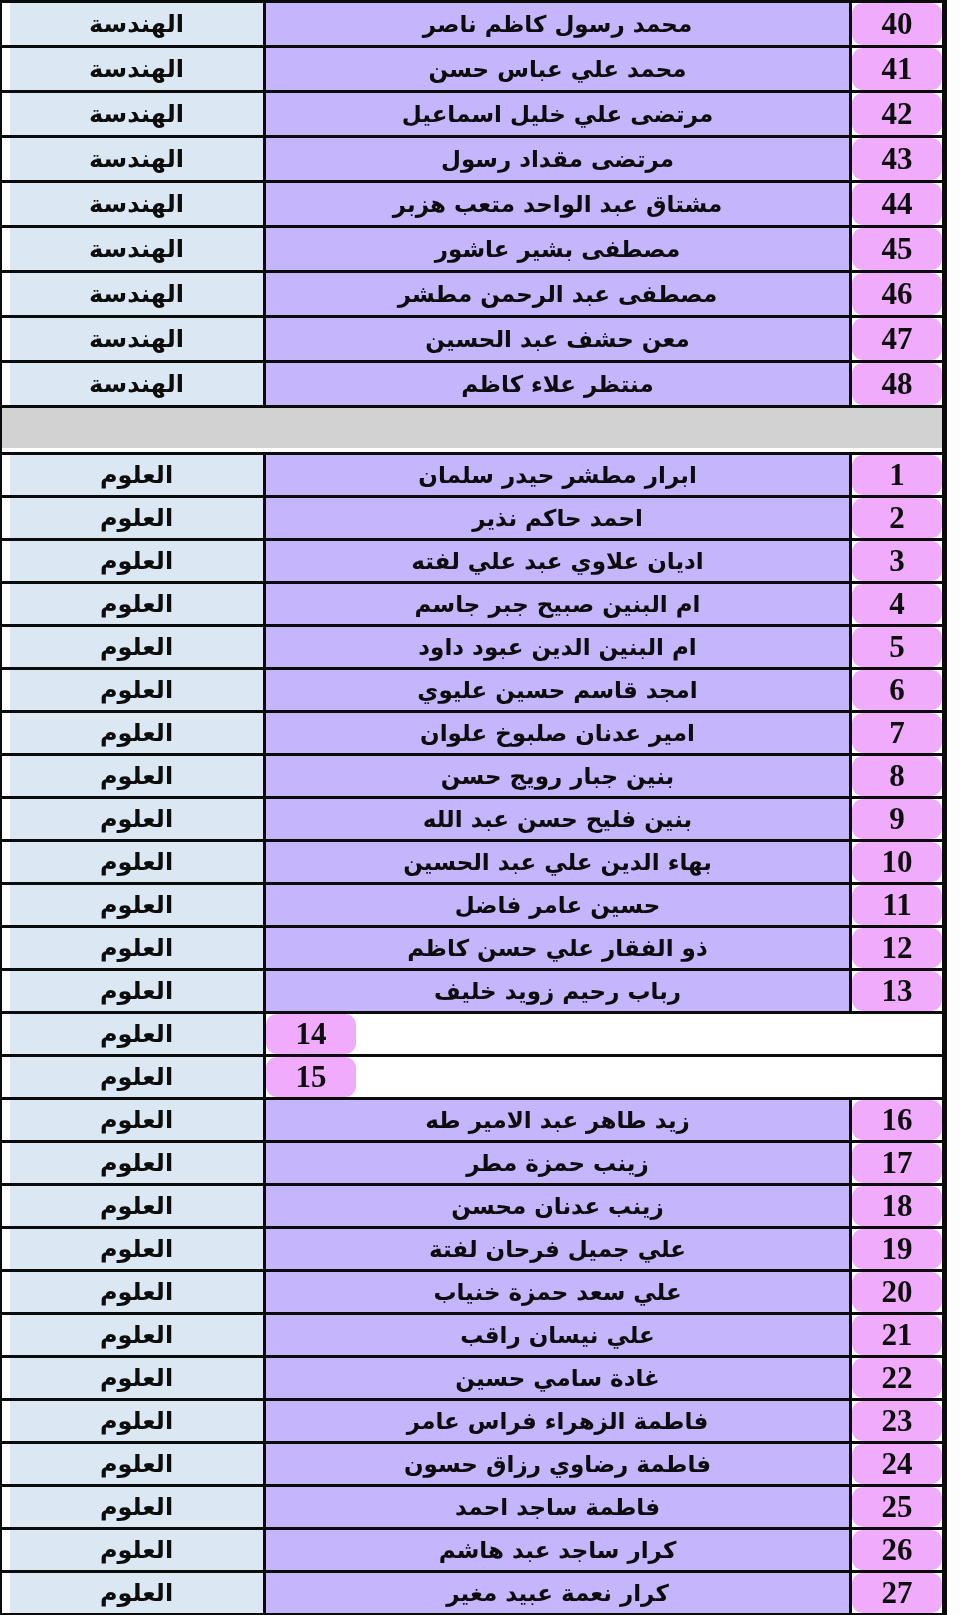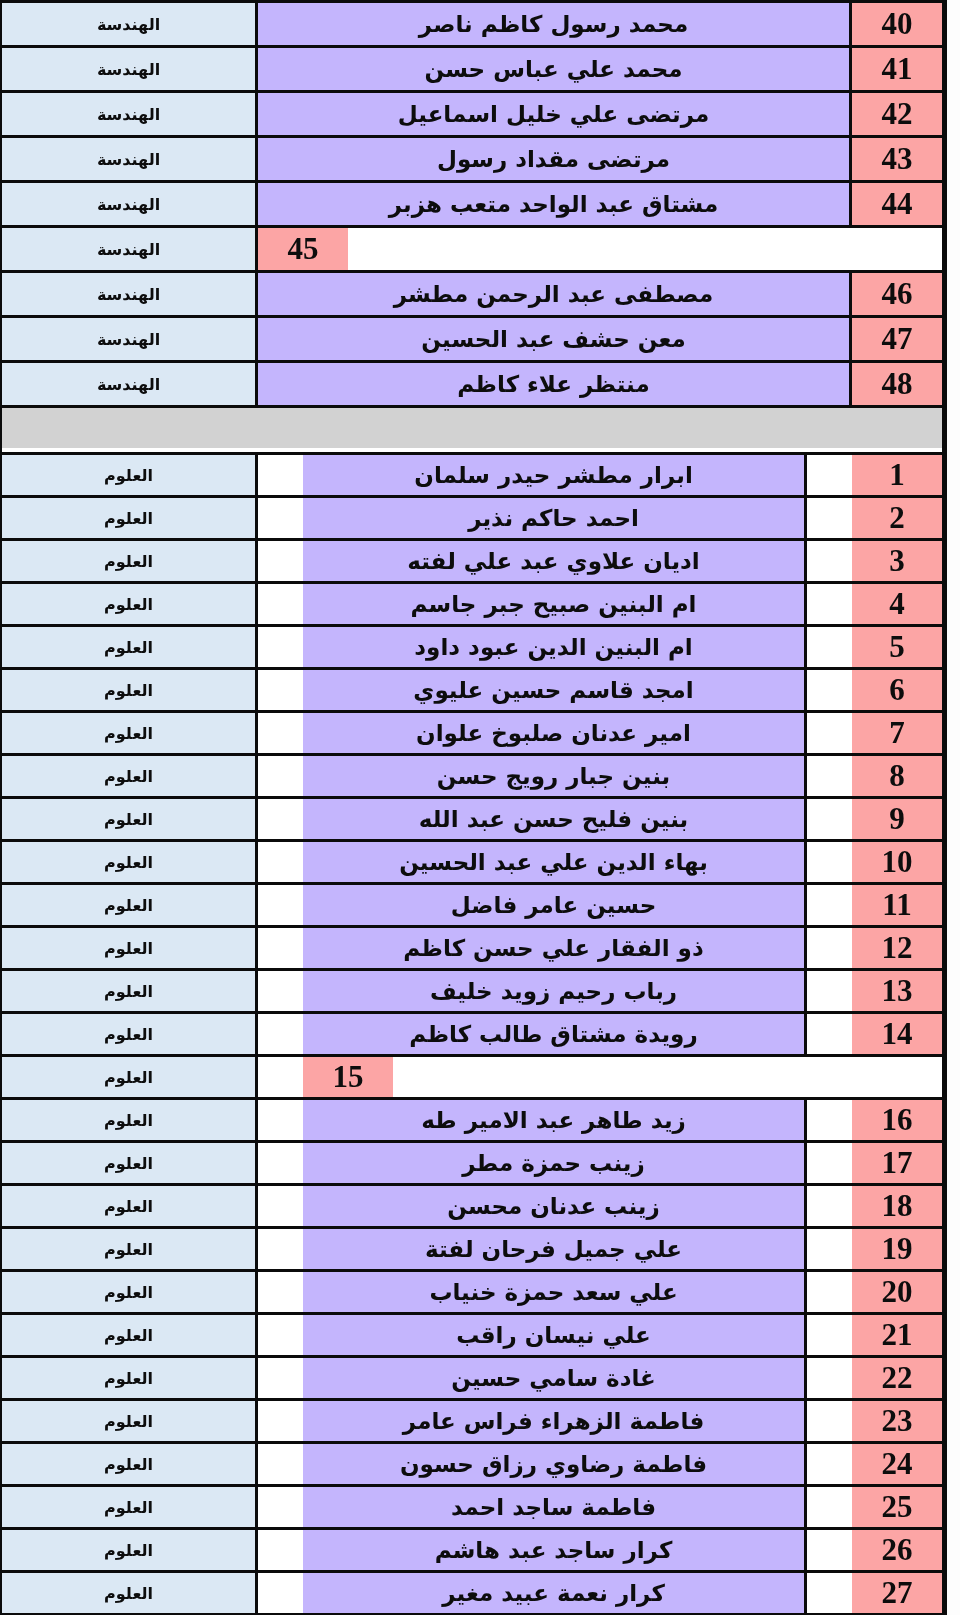--- a/index.html
+++ b/index.html
@@ -29,50 +29,52 @@
     border-left: 2px solid var(--border, #0b0b0b);
     border-right: 5px solid var(--border, #0b0b0b);
     background: #ffffff;
   }
   .row {
     display: flex;
     flex-direction: row;
     border-bottom: 3px solid var(--border, #0b0b0b);
   }
   .row.eng { height: 42px; }
-  .row.sci { height: 40px; gap: 45px; }
+  .row.sci { height: 40px; }
   .cell {
     display: flex;
     align-items: center;
     justify-content: center;
     overflow: hidden;
     color: #0d0d0d;
     font-weight: bold;
   }
   .cell-dept {
     width: 253px;
     background: var(--band, #dbe8f4);
     border-right: 3px solid var(--border, #0b0b0b);
-    font-size: 16px;
+    font-size: 24px;
     direction: rtl;
+    margin-left: 8px;
   }
   .cell-name {
     flex: 1;
     background: #c4b5fd;
     border-right: 3px solid var(--border, #0b0b0b);
     font-size: 23px;
     direction: rtl;
   }
   .cell-num {
     width: 90px;
-    background: #fca5a5;
+    background: #f0abfc;
     font-family: "Liberation Serif", "DejaVu Serif", serif;
     font-size: 31px;
     font-weight: bold;
     letter-spacing: 0px;
+    border-radius: 11px;
   }
   .separator {
     height: 40px;
     background: var(--separator, #d2d2d2);
     border-bottom: 4px solid #ffffff;
   }
   .sep-line {
     height: 3px;
     background: var(--border, #0b0b0b);
   }
@@ -102,20 +104,21 @@
         <div class="cell cell-name">مرتضى مقداد رسول</div>
         <div class="cell cell-num">43</div>
       </div>
       <div class="row eng">
         <div class="cell cell-dept">الهندسة</div>
         <div class="cell cell-name">مشتاق عبد الواحد متعب هزبر</div>
         <div class="cell cell-num">44</div>
       </div>
       <div class="row eng">
         <div class="cell cell-dept">الهندسة</div>
+        <div class="cell cell-name">مصطفى بشير عاشور</div>
         <div class="cell cell-num">45</div>
       </div>
       <div class="row eng">
         <div class="cell cell-dept">الهندسة</div>
         <div class="cell cell-name">مصطفى عبد الرحمن مطشر</div>
         <div class="cell cell-num">46</div>
       </div>
       <div class="row eng">
         <div class="cell cell-dept">الهندسة</div>
         <div class="cell cell-name">معن حشف عبد الحسين</div>
@@ -188,21 +191,20 @@
         <div class="cell cell-name">ذو الفقار علي حسن كاظم</div>
         <div class="cell cell-num">12</div>
       </div>
       <div class="row sci">
         <div class="cell cell-dept">العلوم</div>
         <div class="cell cell-name">رباب رحيم زويد خليف</div>
         <div class="cell cell-num">13</div>
       </div>
       <div class="row sci">
         <div class="cell cell-dept">العلوم</div>
-        <div class="cell cell-name">رويدة مشتاق طالب كاظم</div>
         <div class="cell cell-num">14</div>
       </div>
       <div class="row sci">
         <div class="cell cell-dept">العلوم</div>
         <div class="cell cell-num">15</div>
       </div>
       <div class="row sci">
         <div class="cell cell-dept">العلوم</div>
         <div class="cell cell-name">زيد طاهر عبد الامير طه</div>
         <div class="cell cell-num">16</div>

